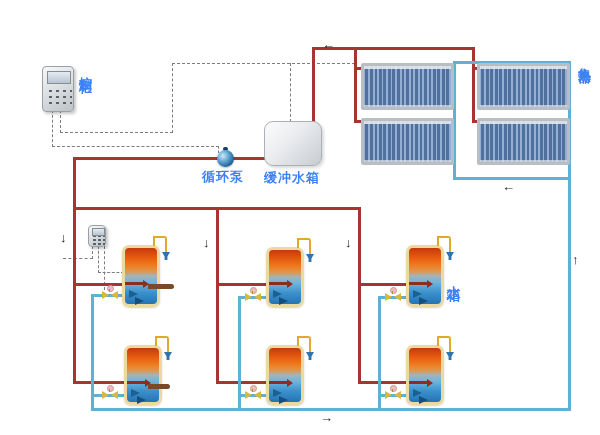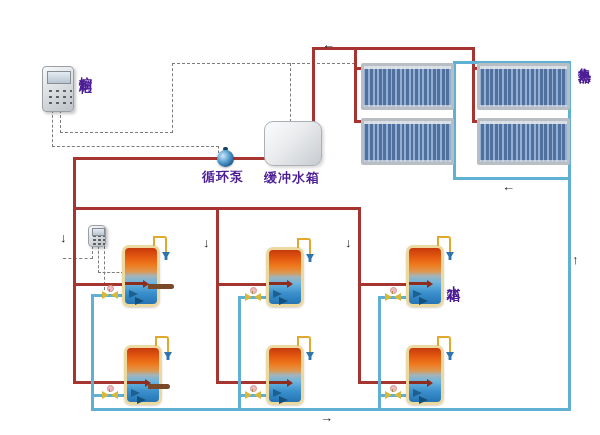--- a/index.html
+++ b/index.html
@@ -11,21 +11,21 @@
   .pr { background:#a63430; }
   .pb { background:#5fb0d2; }
   .pbr{ background:#7a4a28; border-radius:0 3px 3px 0; }
   .dh { height:0 !important; border-top:1px dashed #7d7d7d; }
   .dv { width:0 !important; border-left:1px dashed #7d7d7d; }
 
   
   .arw { position:absolute; color:#1b1b1b; font-size:13px; font-weight:bold; line-height:1; }
 
   
-  .lbl { position:absolute; color:#4c1d95; font-weight:bold; font-size:13px; letter-spacing:1px; line-height:1.15; white-space:nowrap;text-align:right; }
+  .lbl { position:absolute; color:#3b82f6; font-weight:bold; font-size:13px; letter-spacing:1px; line-height:1.15; white-space:nowrap;text-align:right; }
   .vert { writing-mode:vertical-rl; text-orientation:upright; letter-spacing:2px; }
   .big { font-size:14px; }
 
   
   .panel { border:3px solid #b8bec4; border-radius:2px;
            background:repeating-linear-gradient(90deg,#94afd3 0px,#94afd3 1.5px,#50709e 1.5px,#50709e 4.5px);
            box-shadow:inset 0 3px 0 rgba(230,233,236,.9), inset 0 -2px 0 rgba(225,229,233,.7); }
 
   
   .tank { border:3px solid #ecd9a0; border-radius:7px;

